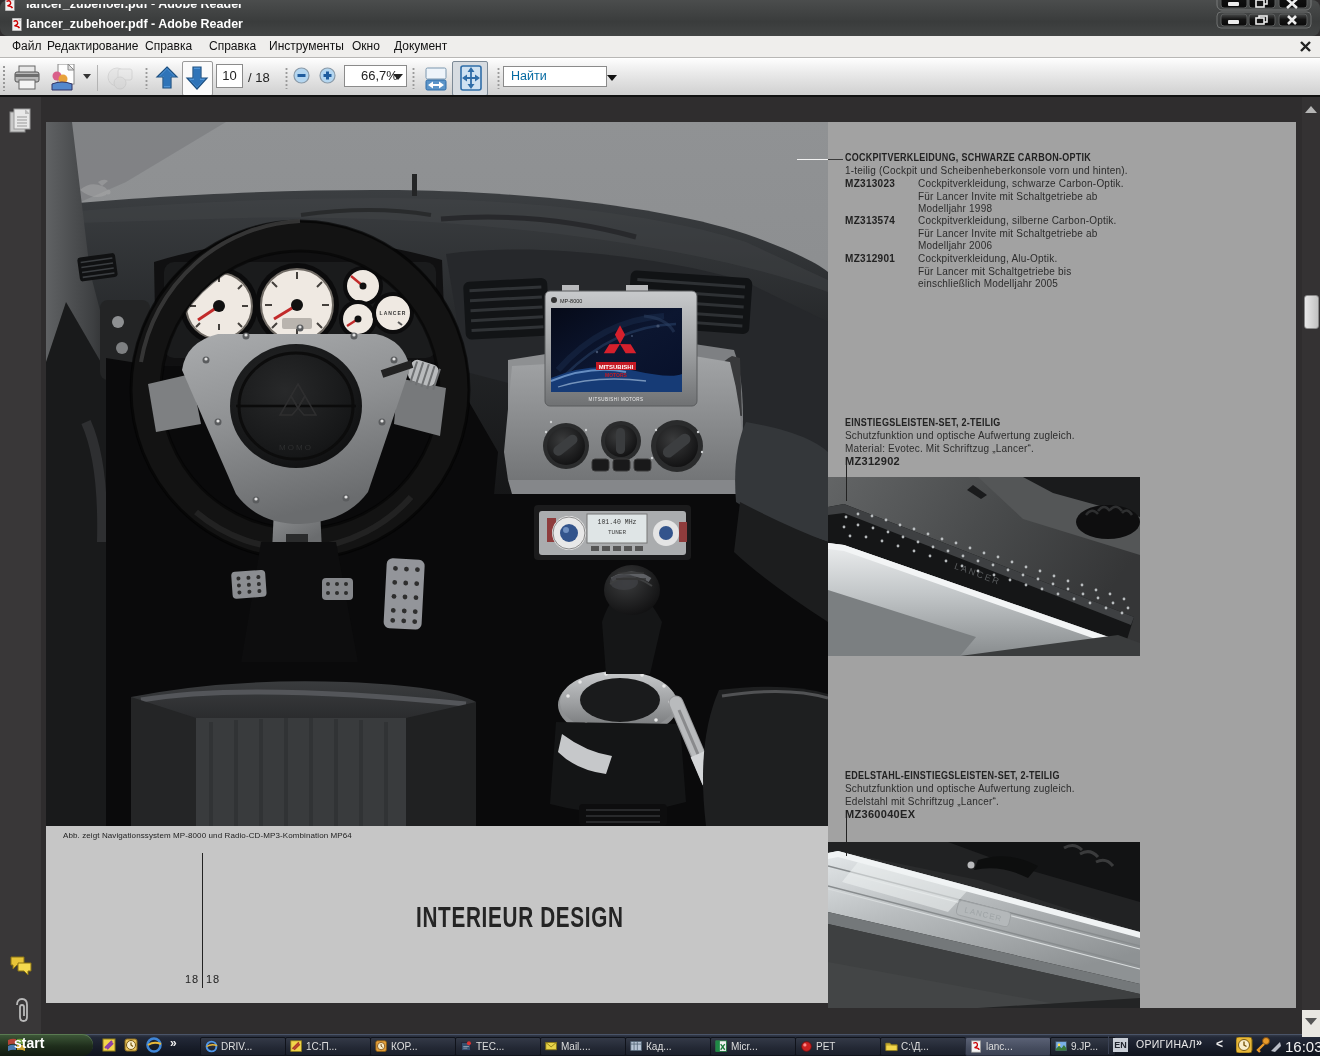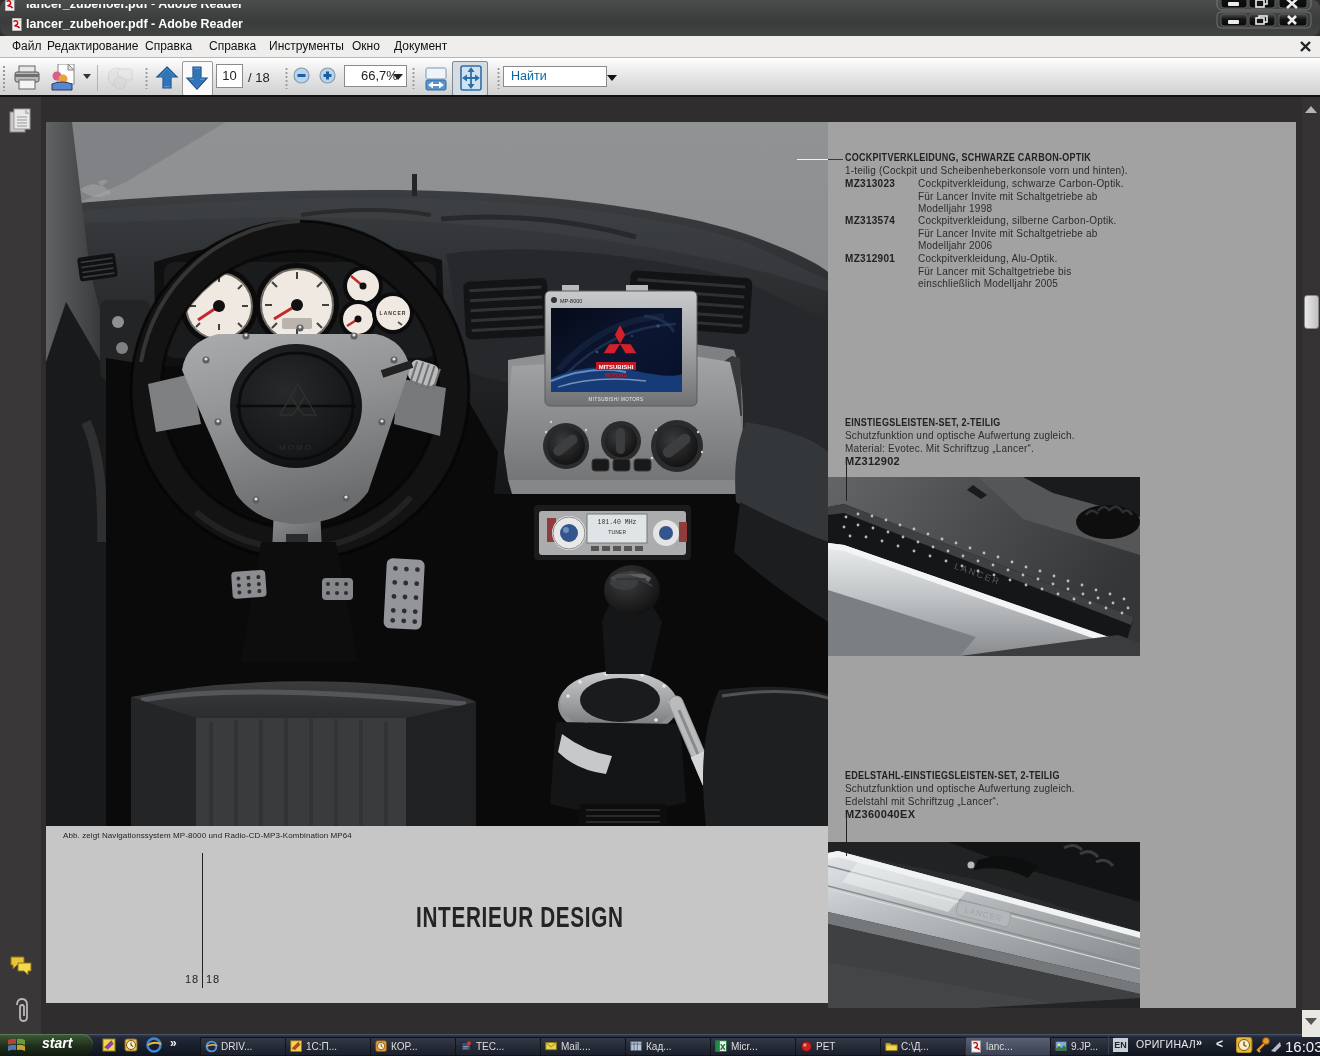--- a/index.html
+++ b/index.html
@@ -750,21 +750,21 @@
     <div class="abs" style="left:1302px;top:0;width:18px;height:3px;background:#e9e7e2"></div>
 
     <div class="abs" style="left:0;top:0;width:93px;height:22px;border-radius:0 11px 11px 0;
        background:linear-gradient(#3f5a3a,#1f2e1c 55%,#121a10);box-shadow:inset 0 1px 0 #5a7a52;"></div>
     <svg class="abs" style="left:8px;top:3px" width="18" height="16" viewBox="0 0 18 16">
       <path d="M0,3 Q4,1 8,2 L8,7 Q4,6 0,8 Z" fill="#b54438"></path>
       <path d="M9,2 Q13,1 17,3 L17,8 Q13,6 9,7 Z" fill="#6a9a3a"></path>
       <path d="M0,9 Q4,7 8,8 L8,13 Q4,12 0,14 Z" fill="#4a7ab0"></path>
       <path d="M9,8 Q13,7 17,9 L17,14 Q13,12 9,13 Z" fill="#c8a02e"></path>
     </svg>
-    <div class="abs" style="left:42px;top:1px;color:#fff;font-size:14px;font-weight:bold;font-style:italic">start</div>
+    <div class="abs" style="left:14px;top:1px;color:#fff;font-size:14px;font-weight:bold;">start</div>
 
     <svg class="abs" style="left:102px;top:4px" width="15" height="14" viewBox="0 0 15 14">
       <rect x="1" y="1" width="12" height="12" fill="#f2d64b" stroke="#96801a"></rect>
       <path d="M3,10 L10,3 M5,11 L11,5" stroke="#8b3fa8" stroke-width="2"></path>
     </svg>
     <svg class="abs" style="left:124px;top:4px" width="15" height="14" viewBox="0 0 15 14">
       <rect x="1" y="1" width="12" height="12" rx="2" fill="#e8c25a" stroke="#8a6a1a"></rect>
       <circle cx="7" cy="7" r="4.5" fill="#f8eecc" stroke="#7a5a10"></circle>
       <path d="M7,4.5 L7,7 L9,8.5" stroke="#7a5a10" stroke-width="1.2" fill="none"></path>
     </svg>

